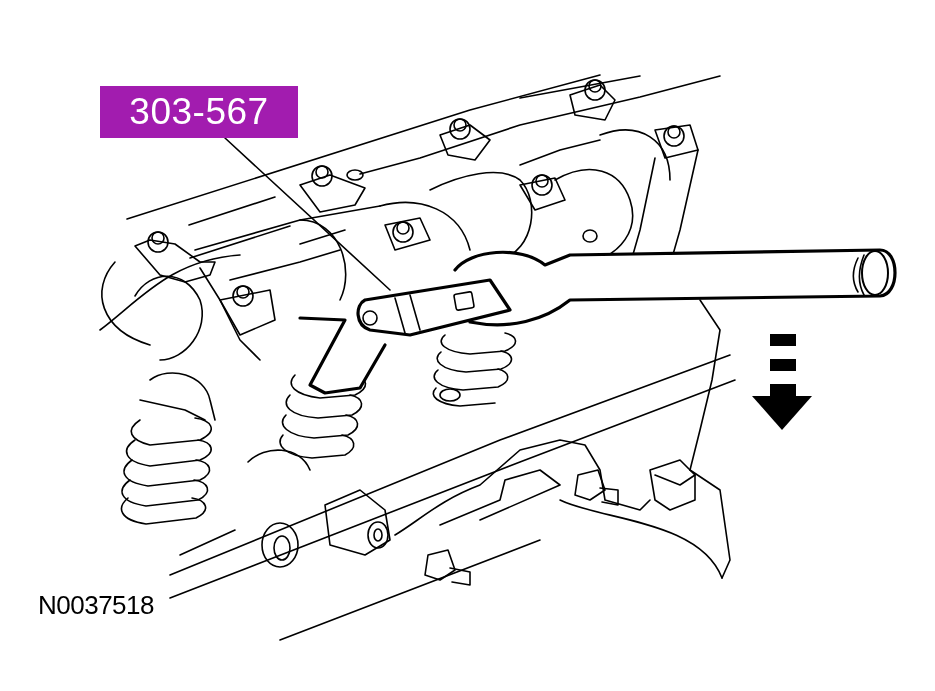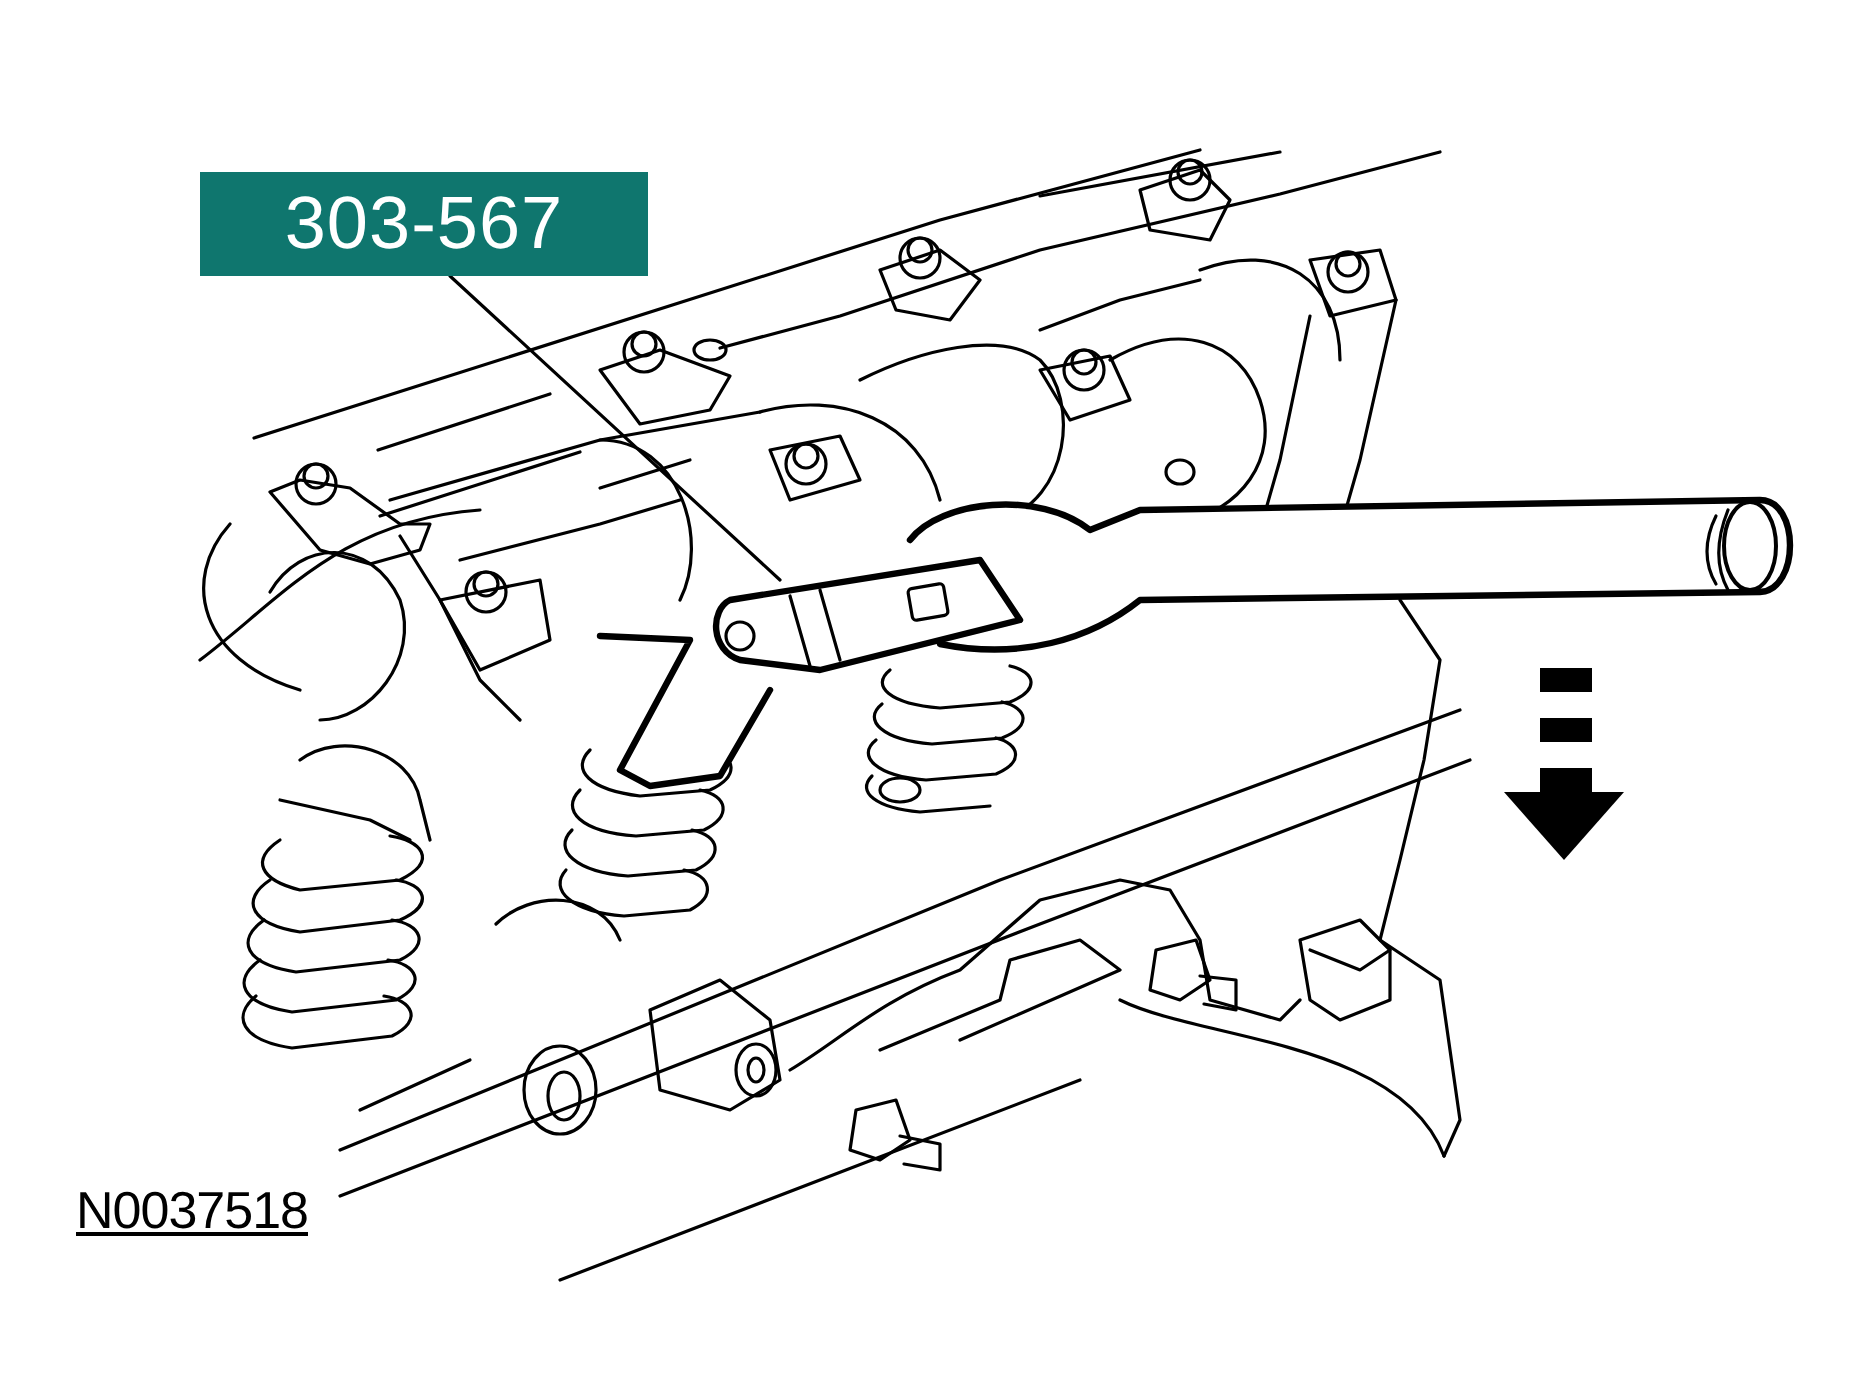--- a/index.html
+++ b/index.html
@@ -2,25 +2,25 @@
 <html><head>
 <meta charset="utf-8">
 <style>
   html, body { margin: 0; padding: 0; background: #ffffff; }
   body { width: 935px; height: 691px; position: relative; overflow: hidden;
          font-family: "Liberation Sans", sans-serif; }
   #figure { position: absolute; left: 0; top: 0; width: 935px; height: 691px; }
   .ln { fill: none; stroke: #000; stroke-width: 2; stroke-linejoin: round; stroke-linecap: round; }
   .lt { fill: none; stroke: #000; stroke-width: 1.6; stroke-linejoin: round; stroke-linecap: round; }
   .lb { fill: #fff; stroke: #000; stroke-width: 3.2; stroke-linejoin: round; stroke-linecap: round; }
-  .callout { position: absolute; left: 100px; top: 86px; width: 224px; height: 52px;
-             background: #0f766e; color: #fff; font-size: 37px; line-height: 52px;
+  .callout { position: absolute; left: 100px; top: 86px; width: 198px; height: 52px;
+             background: #a21caf; color: #fff; font-size: 37px; line-height: 52px;
              text-align: center; letter-spacing: 0.5px; }
   .figid { position: absolute; left: 38px; top: 590px; font-size: 26px; color: #000;
-           letter-spacing: -0.5px; text-decoration: underline; }
+           letter-spacing: -0.5px; }
   .arrow { position: absolute; left: 752px; top: 334px; width: 60px; height: 98px; }
 </style>
 </head>
 <body>
 
 <svg id="figure" viewBox="0 0 935 691" xmlns="http://www.w3.org/2000/svg">
 
   <g>
     <path class="lt" d="M127 219 L470 110 L600 75"></path>
     <path class="lt" d="M189 225 L275 197"></path>

